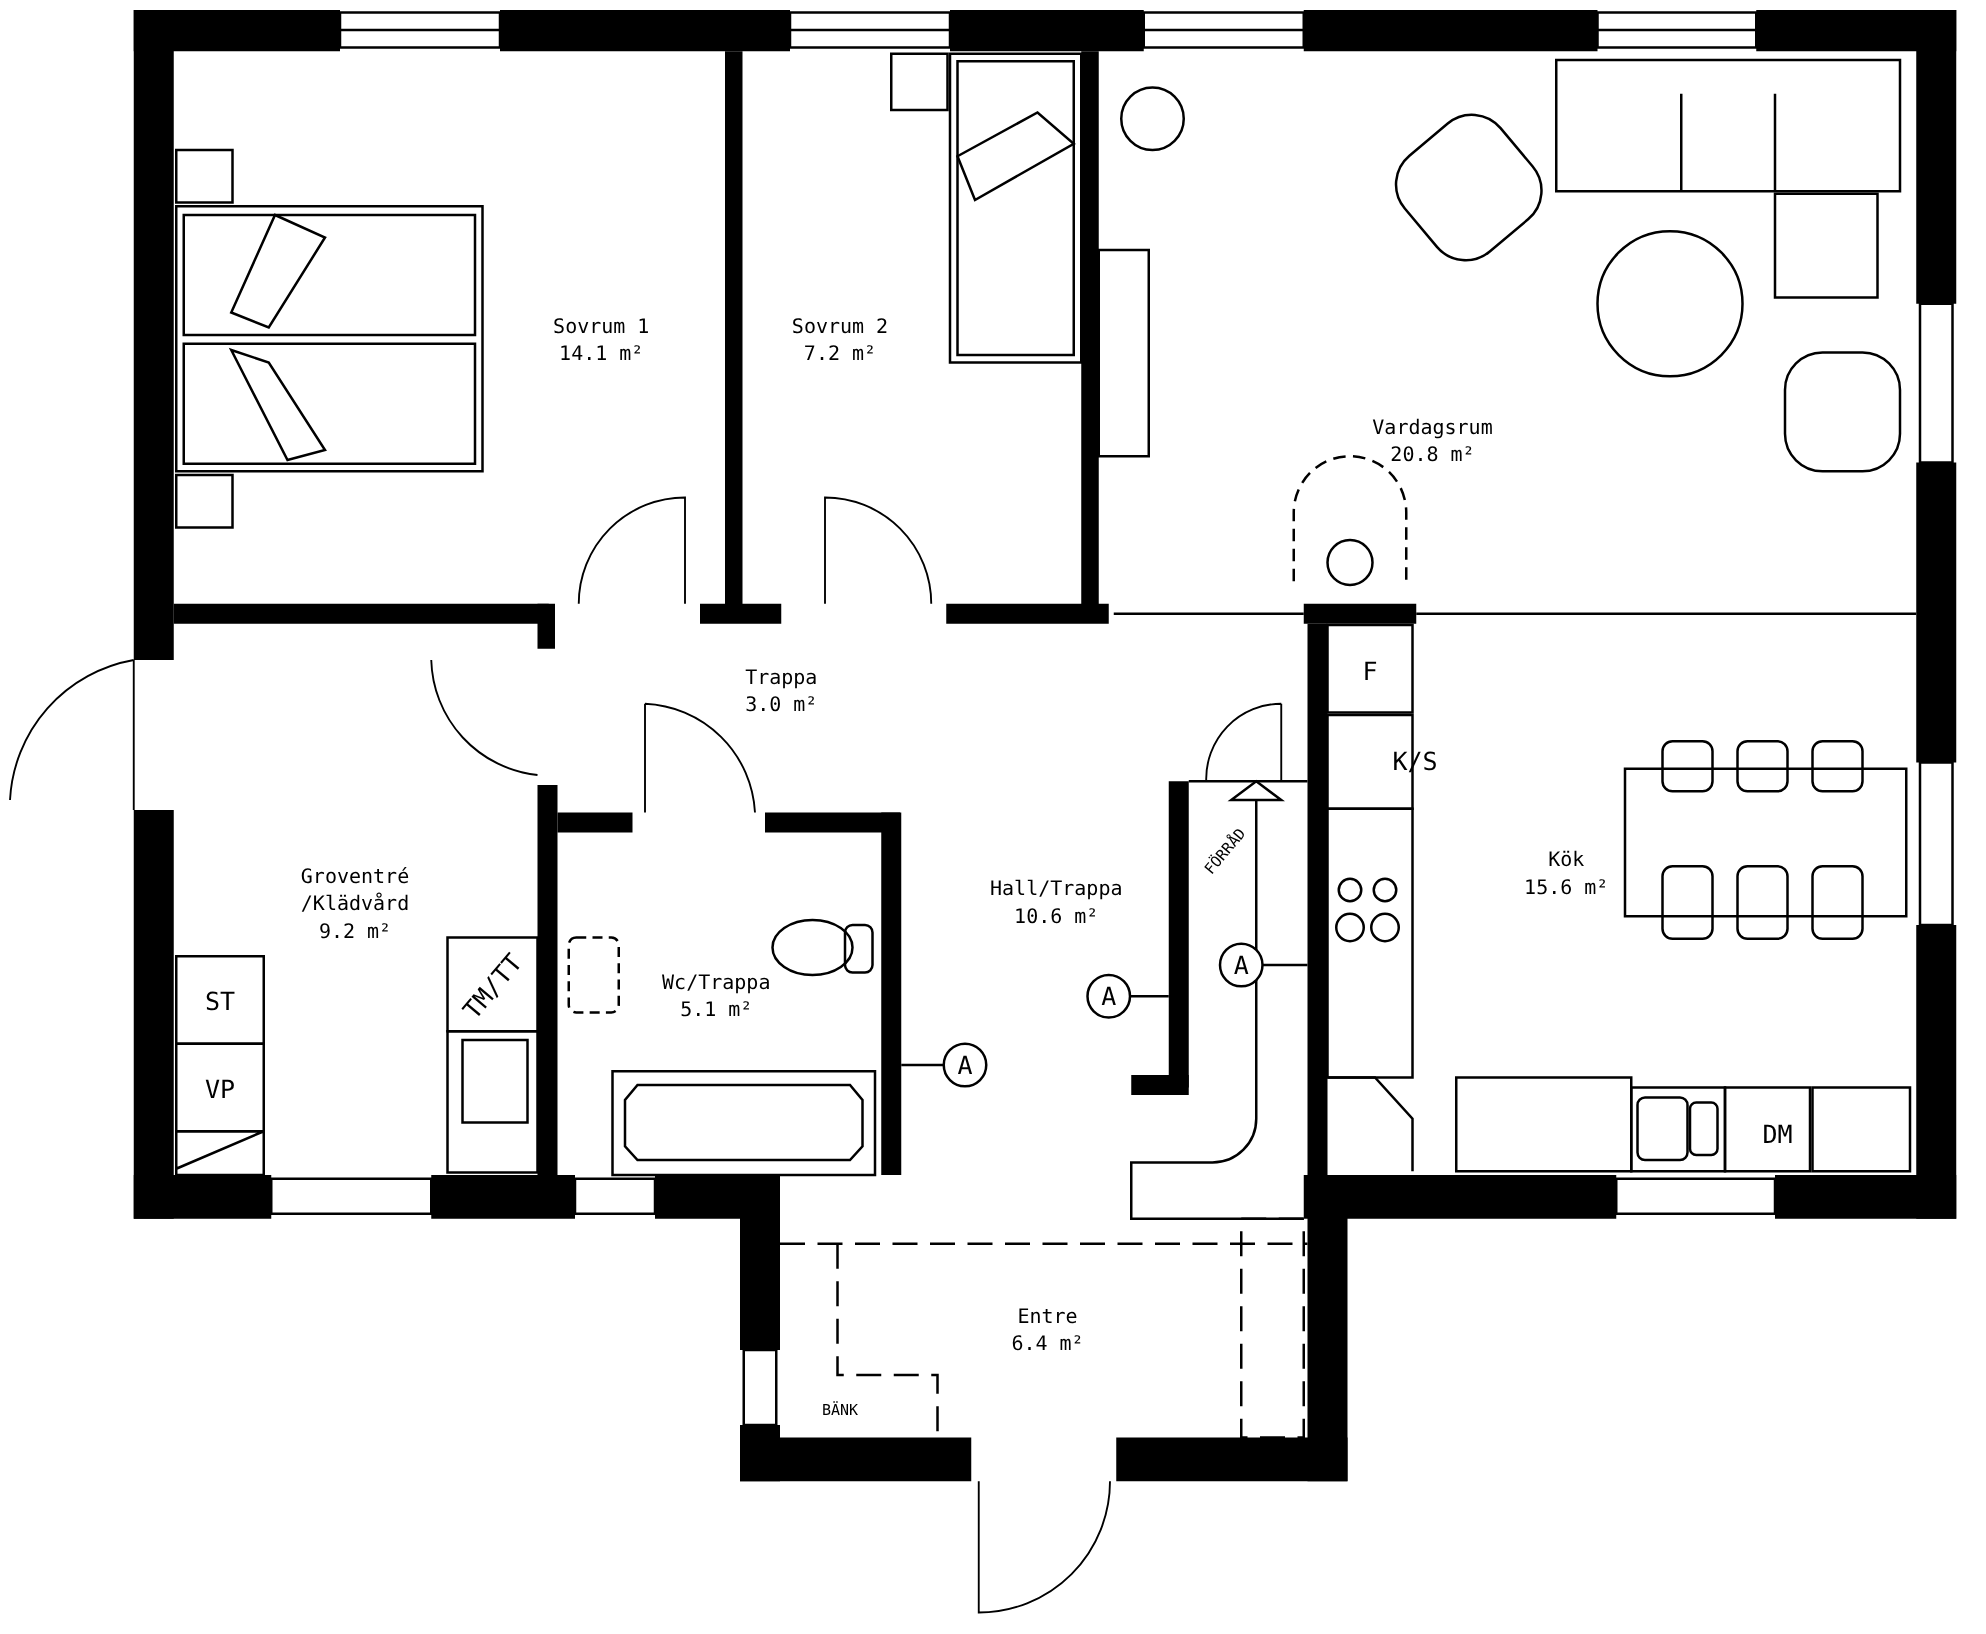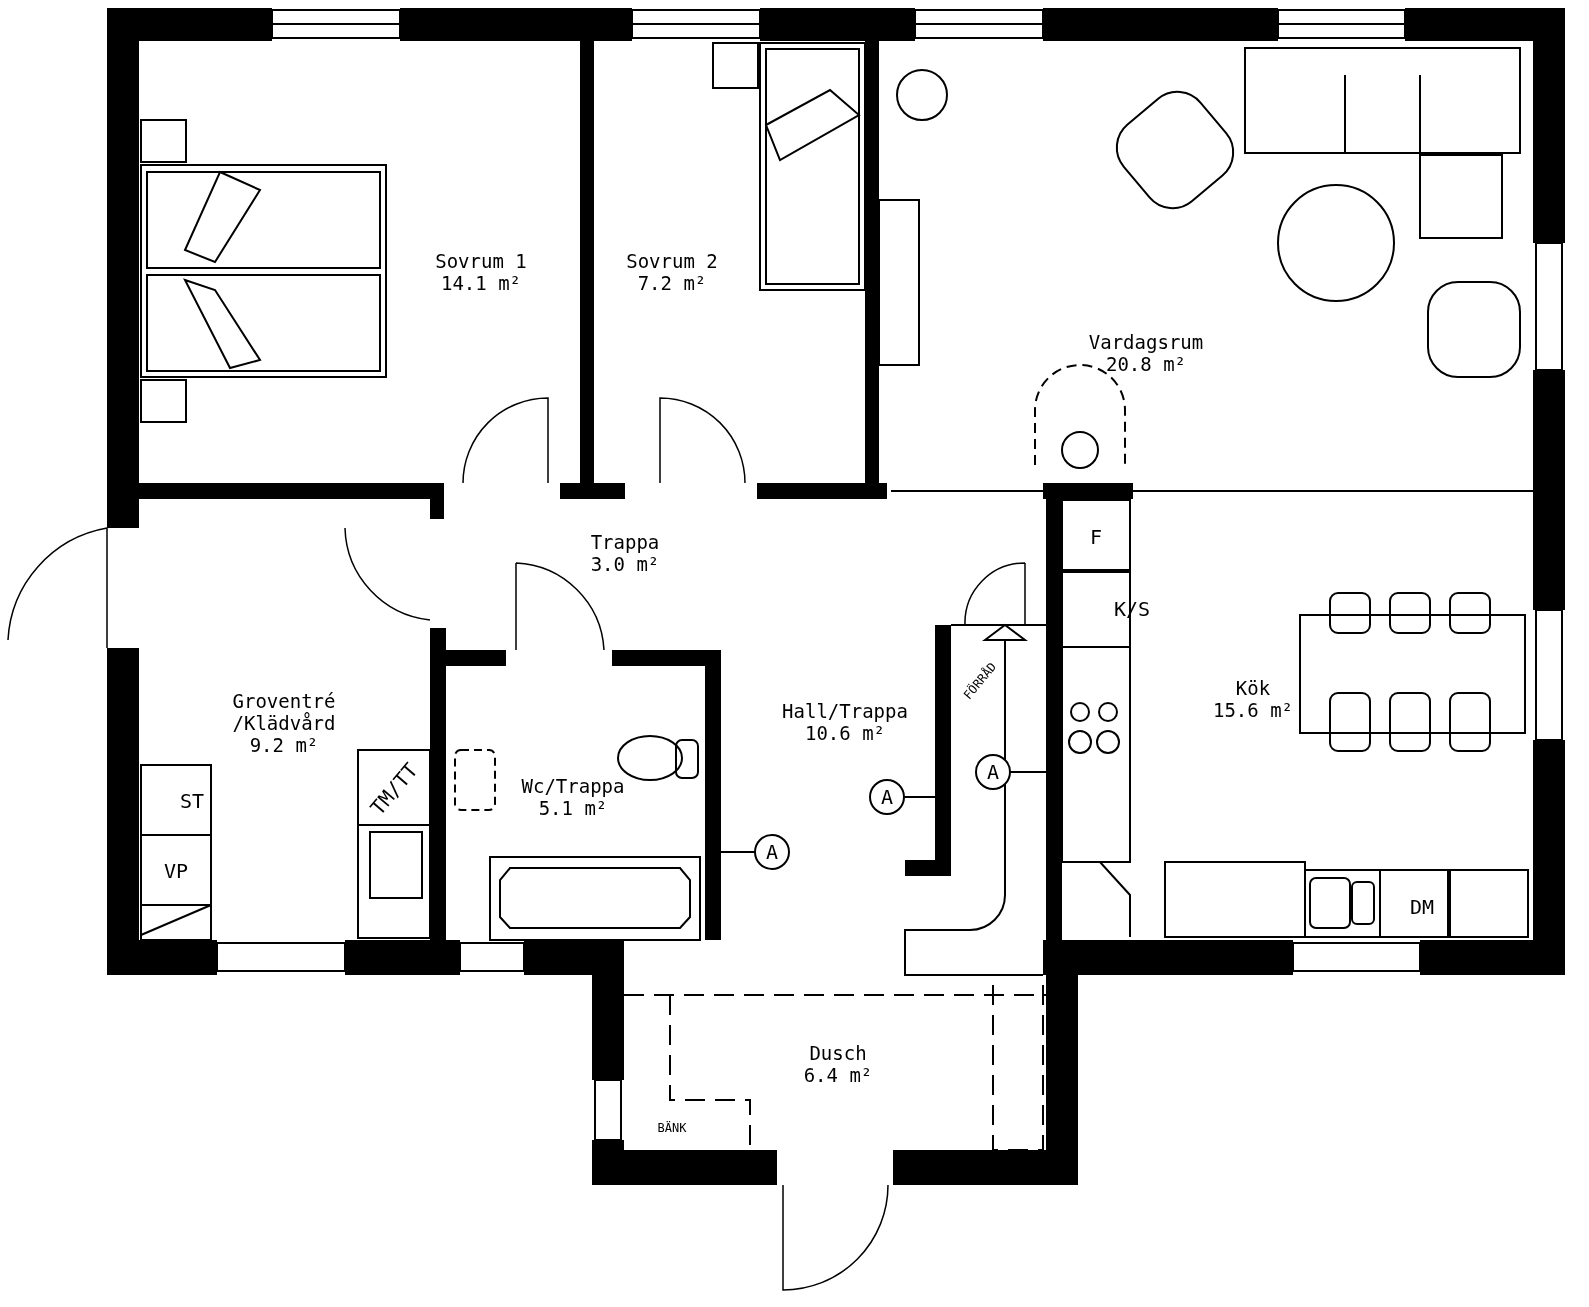--- a/index.html
+++ b/index.html
@@ -1,18 +1,18 @@
 <!DOCTYPE html>
 <html><head>
 <meta charset="utf-8">
 <style>
   html,body{margin:0;padding:0;background:#fff;}
   body{width:1589px;height:1307px;position:relative;overflow:hidden;font-family:"DejaVu Sans Mono","Liberation Mono",monospace;}
   svg{position:absolute;left:0;top:0;}
-  .lbl{position:absolute;text-align:center;font-size:19px;line-height:22px;color:#000;transform:translateX(-50%);white-space:nowrap;font-family:"DejaVu Sans Mono","Liberation Mono",monospace;}
+  .lbl{position:absolute;text-align:center;font-size:16px;line-height:22px;color:#000;transform:translateX(-50%);white-space:nowrap;font-family:"DejaVu Sans Mono","Liberation Mono",monospace;}
   .small{font-size:20px;}
   .tiny{font-size:12px;}
 </style>
 </head>
 <body>
 
 <svg width="1589" height="1307" viewBox="0 0 1589 1307">
   <g fill="#000">
 
     <rect x="107" y="8" width="165" height="33"></rect>
@@ -203,28 +203,28 @@
 <div class="lbl" style="left:284px;top:690px">
     <div>Groventré</div>
     <div>/Klädvård</div>
     <div>9.2 m²</div>
   </div>
 <div class="lbl" style="left:573px;top:775px">
     <div>Wc/Trappa</div>
     <div>5.1 m²</div>
   </div>
 <div class="lbl" style="left:838px;top:1042px">
-    <div>Dusch</div>
+    <div>Entre</div>
     <div>6.4 m²</div>
   </div>
 
 <div class="lbl small" style="left:1096px;top:526px">F</div>
 <div class="lbl small" style="left:1132px;top:598px">K/S</div>
 <div class="lbl small" style="left:1422px;top:896px">DM</div>
-<div class="lbl small" style="left:192px;top:790px">ST</div>
+<div class="lbl small" style="left:176px;top:790px">ST</div>
 <div class="lbl small" style="left:176px;top:860px">VP</div>
 <div class="lbl small" style="left:394px;top:778px;transform:translateX(-50%) rotate(-50deg)">TM/TT</div>
 <div class="lbl tiny" style="left:980px;top:670px;transform:translateX(-50%) rotate(-50deg)">FÖRRÅD</div>
 <div class="lbl tiny" style="left:672px;top:1117px">BÄNK</div>
 
 <div class="lbl small" style="left:772px;top:841px">A</div>
 <div class="lbl small" style="left:887px;top:786px">A</div>
 <div class="lbl small" style="left:993px;top:761px">A</div>
 
 </body></html>

